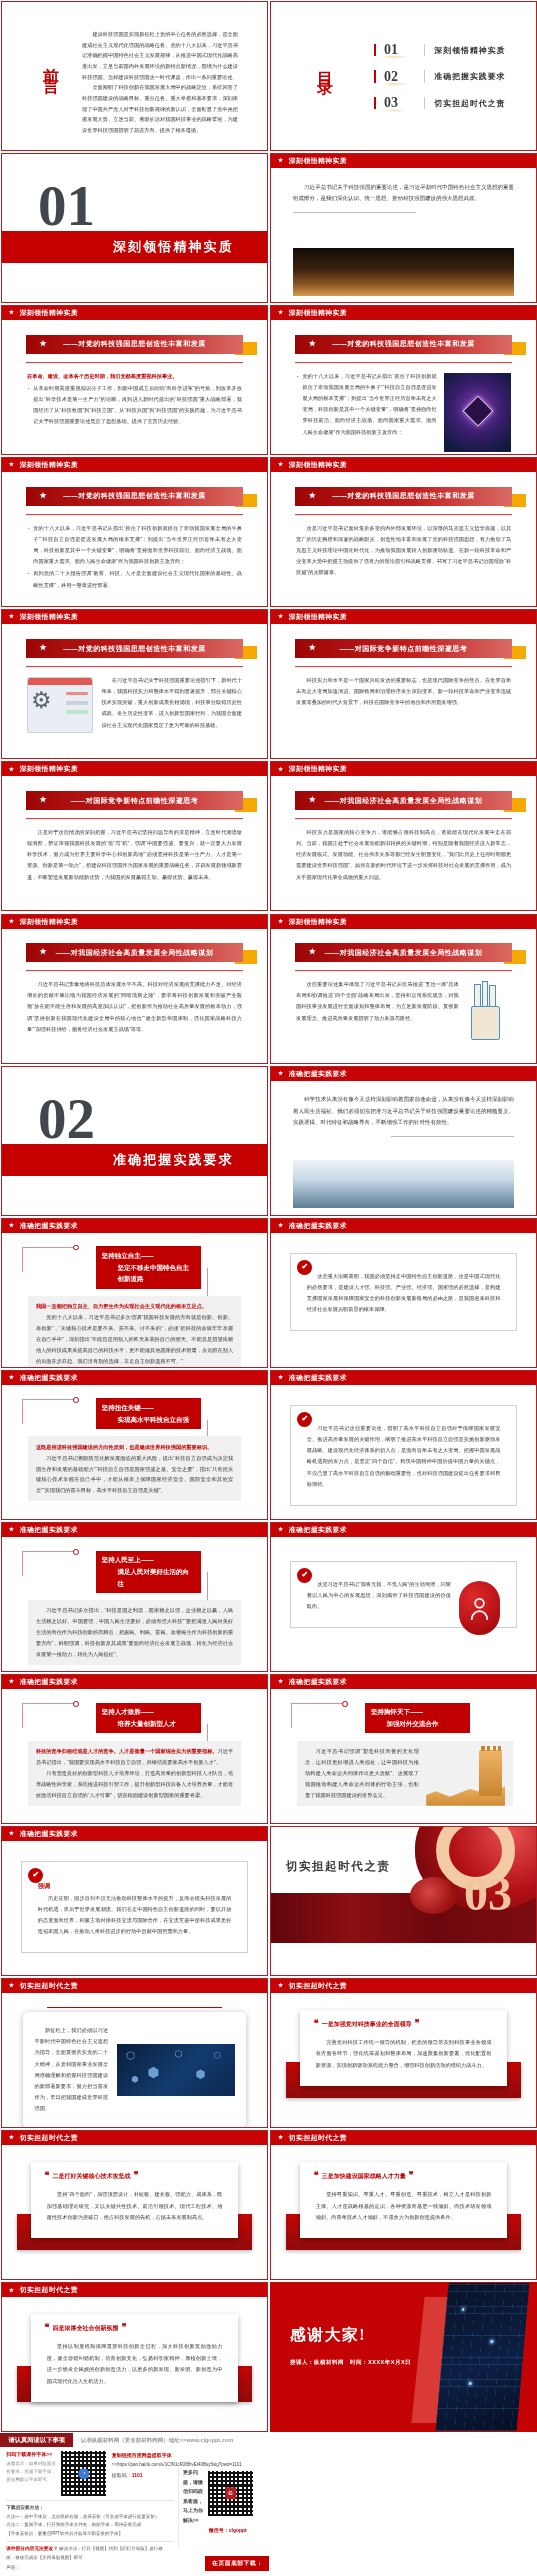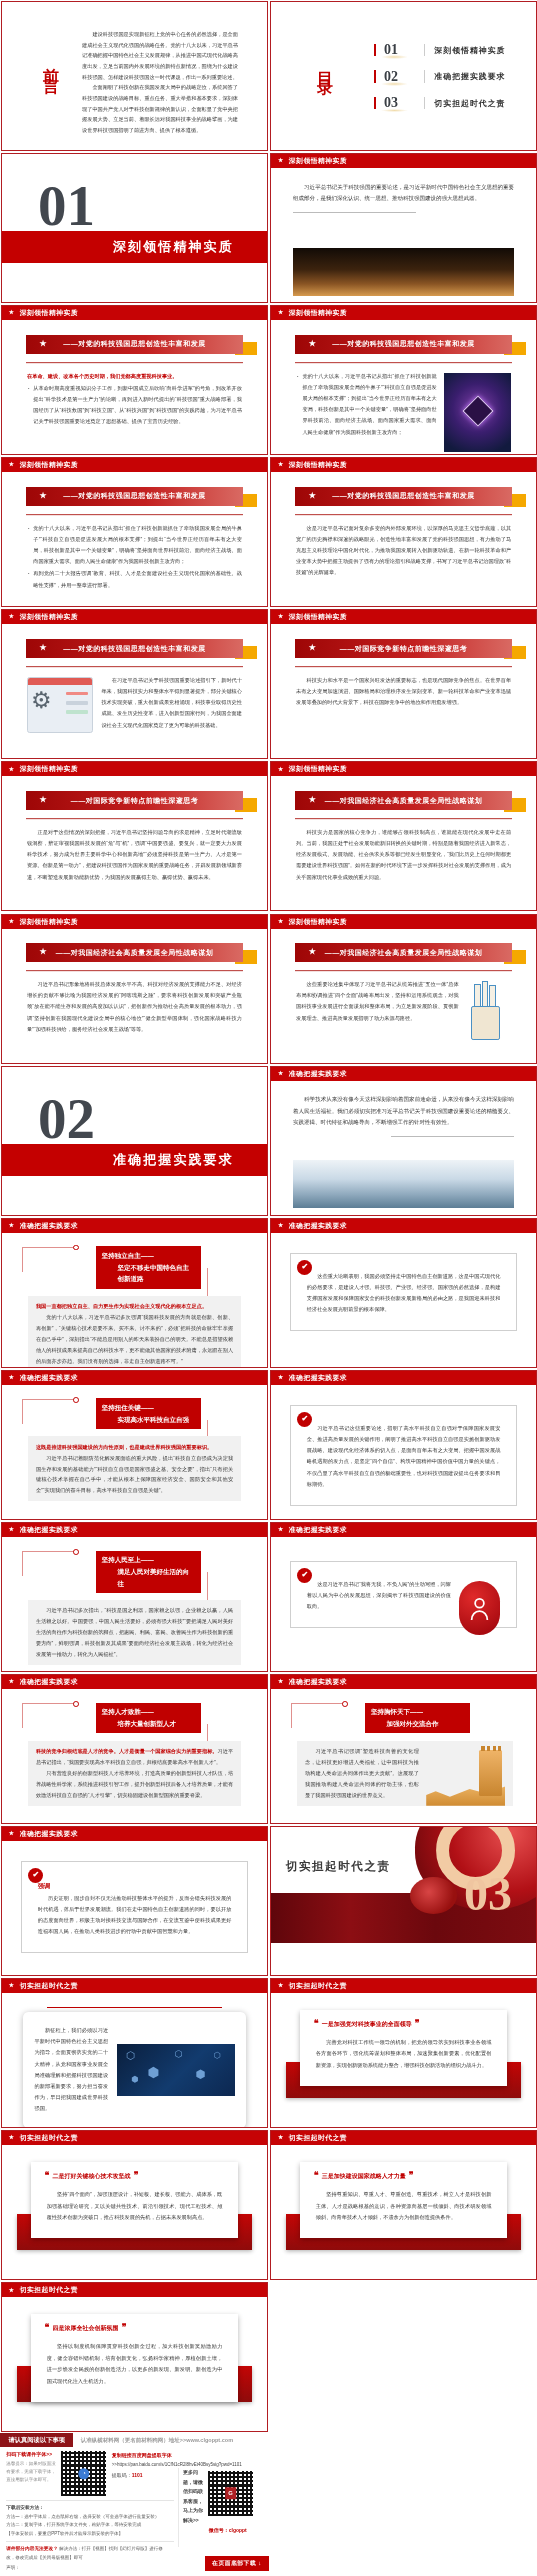--- a/index.html
+++ b/index.html
@@ -626,20 +626,30 @@
     <div class="qcard">
       <div class="qtt">
           <span class="qq">❝</span>
           <span>四是浓厚全社会创新氛围</span>
           <span class="qq">❞</span>
         </div>
       <p class="qbody">坚持以制度机制保障贯穿科技创新全过程，加大科技创新奖励激励力度，健全容错纠错机制，培育创新文化，弘扬科学家精神，厚植创新土壤，进一步焕发全民族的创新创造活力，以更多的新发现、新发明、新创造为中国式现代化注入生机活力。</p>
     </div>
   </section>
 
+  <section class="slide thx">
+    <div class="redslab"></div>
+    <div class="circuit">
+      <span class="cdot" style="left:15.7px;top:31px"></span>
+        <span class="cdot" style="left:47px;top:63px"></span>
+        <span class="cdot" style="left:29px;top:105px"></span>
+    </div>
+    <div class="thx-t">感谢大家!</div>
+    <div class="thx-s">授课人：纵横材料网　时间：XXXX年X月X日</div>
+  </section>
 
 </div>
 
 <div class="footer">
   <div class="fleft">
     <div class="fbar">
       <div class="fbar-title">请认真阅读以下事项</div>
       <div class="fbar-site">认准纵横材料网（更名前材料狗网）地址&gt;&gt;www.clgoppt.com</div>
     </div>
     <div class="frow1">

